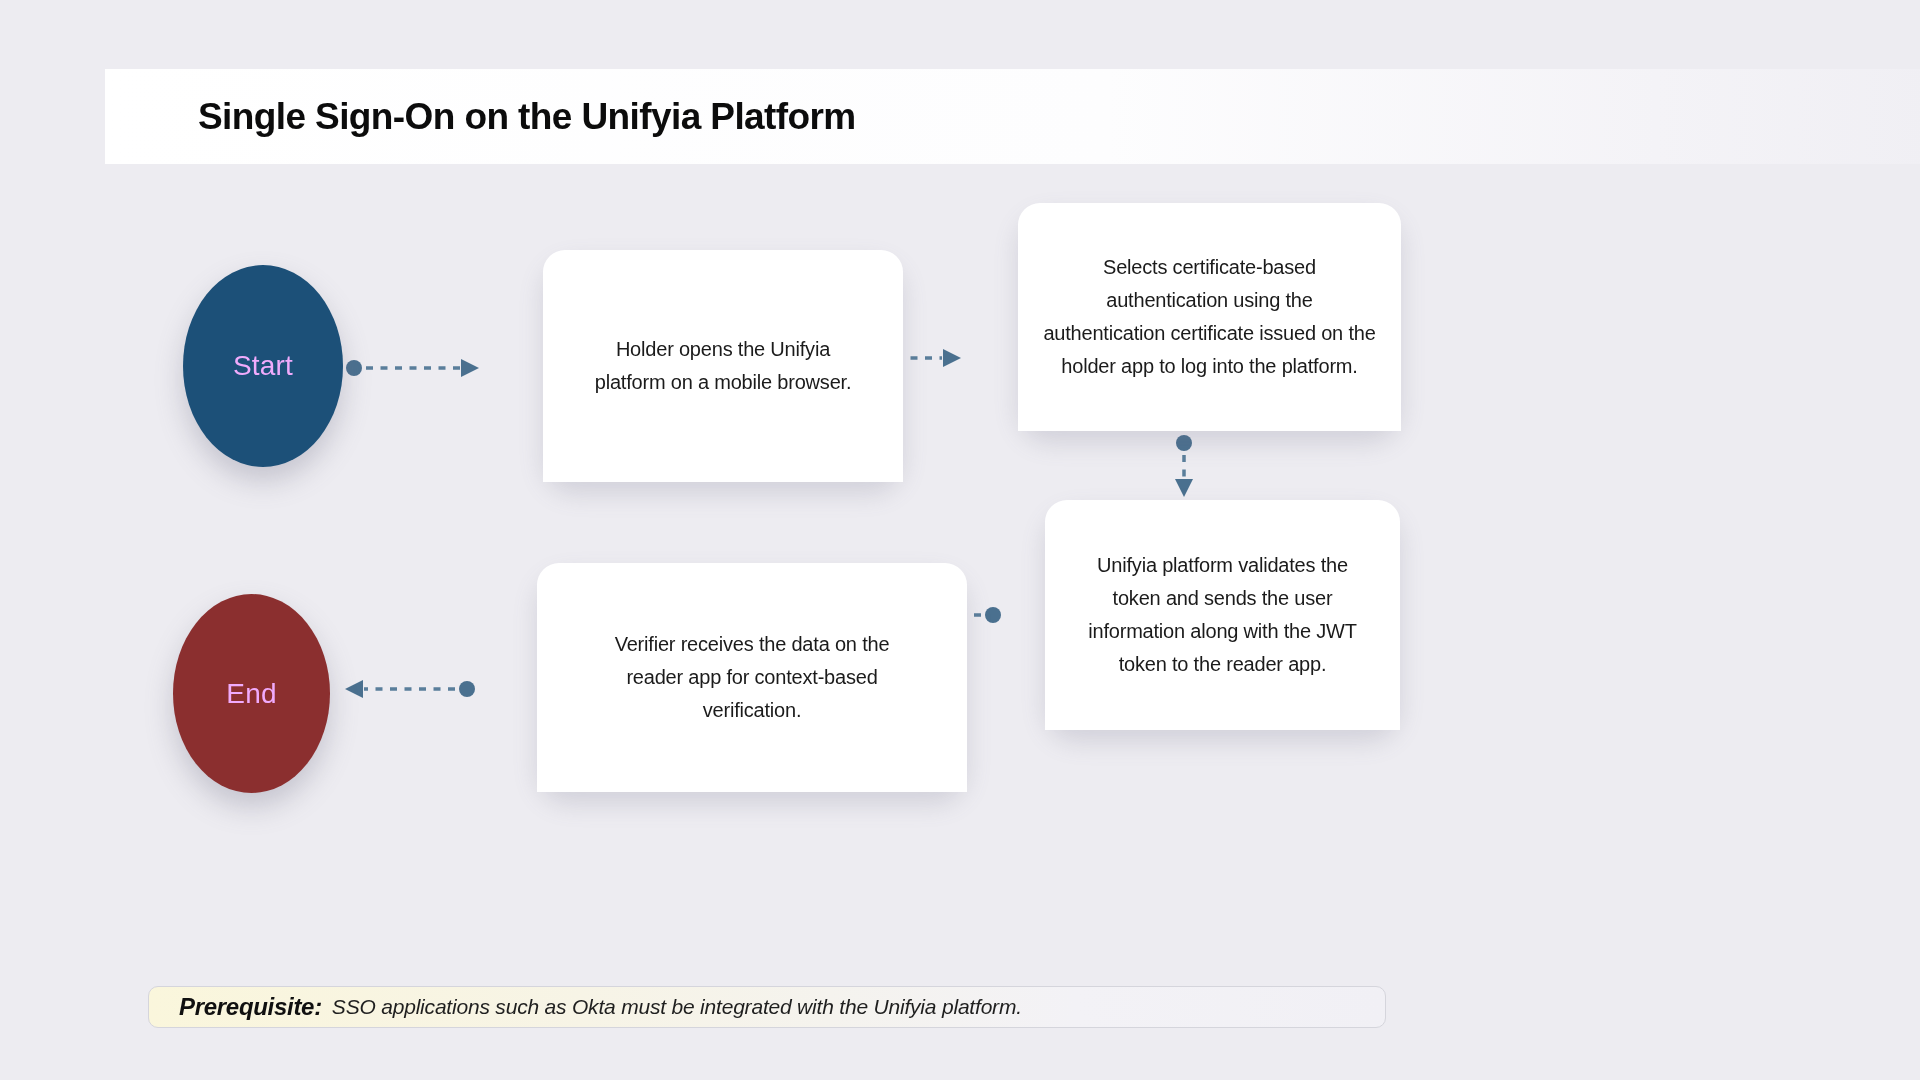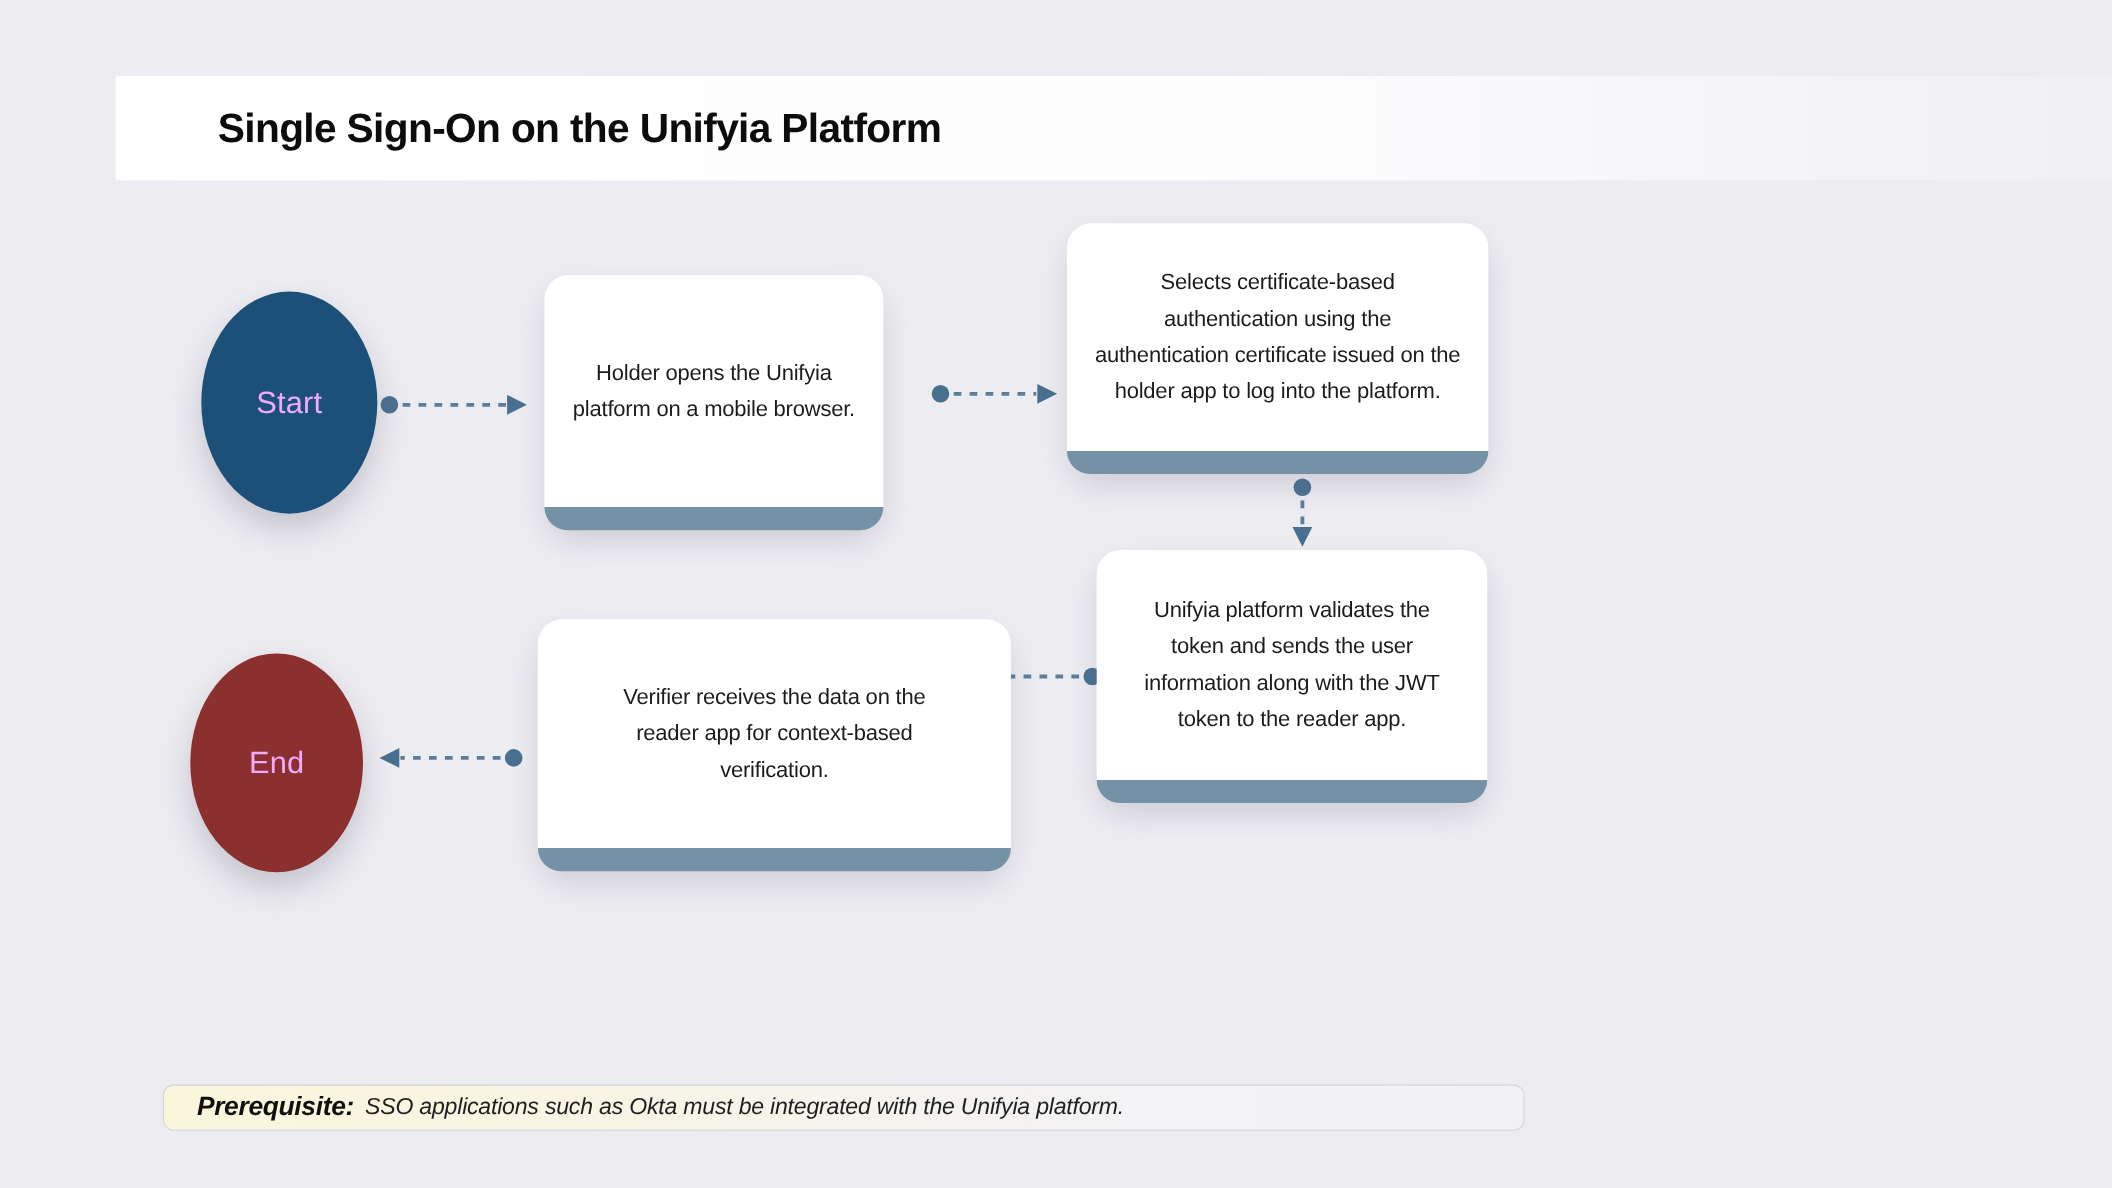--- a/index.html
+++ b/index.html
@@ -56,23 +56,24 @@
   }
   .terminal.end {
     left: 173px; top: 594px; width: 157px; height: 199px;
     background: var(--end-node, #8b2f2f);
   }
 
   
   .card {
     position: absolute;
     display: flex;
-    flex-direction: column;
+    flex-direction: row;
     border-radius: 32px;
     box-shadow: 0 12px 24px rgba(105, 105, 130, 0.20);
+    margin-left: 48px;
   }
   .card-body {
     flex: 1;
     background: #ffffff;
     border-radius: 22px 22px 0 0;
     display: flex;
     align-items: center;
     justify-content: center;
   }
   .card-footer {
@@ -81,21 +82,21 @@
     border-radius: 0 0 22px 22px;
   }
   .card-text {
     white-space: pre-line;
     text-align: center;
     font-size: 20px;
     line-height: 33px;
     letter-spacing: -0.2px;
     color: #1b1b1b;
   }
-  .card.step1 { left: 495px; top: 250px; width: 308px; height: 232px; }
+  .card.step1 { left: 495px; top: 250px; width: 360px; height: 232px; }
   .card.step2 { left: 970px; top: 203px; width: 383px; height: 228px; }
   .card.step3 { left: 997px; top: 500px; width: 355px; height: 230px; }
   .card.step4 { left: 489px; top: 563px; width: 430px; height: 229px; }
 
   
   .connector-layer {
     position: absolute;
     left: 0; top: 0;
     width: 1920px;
     height: 1080px;

